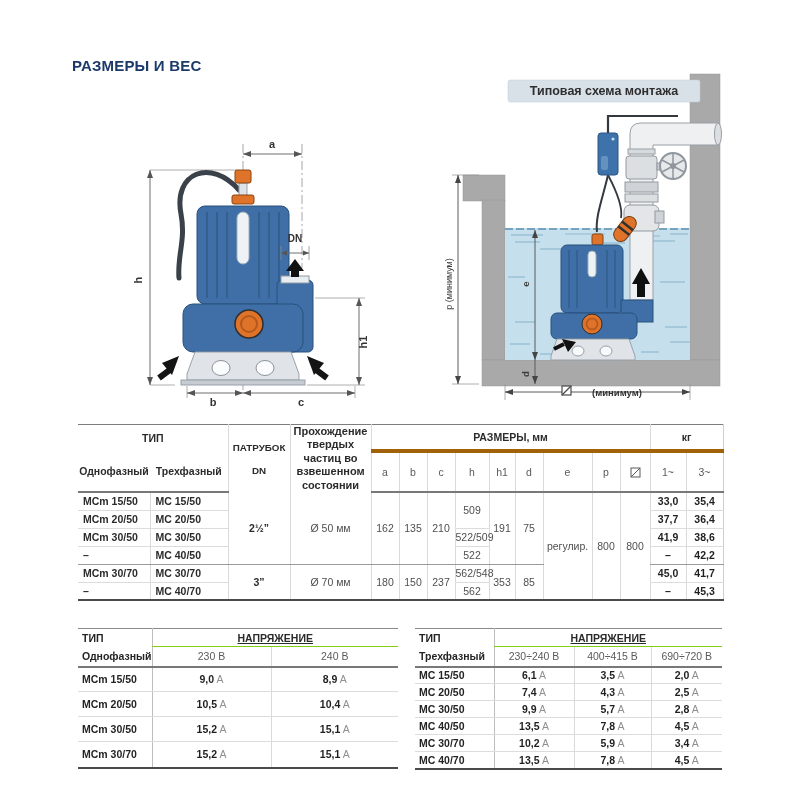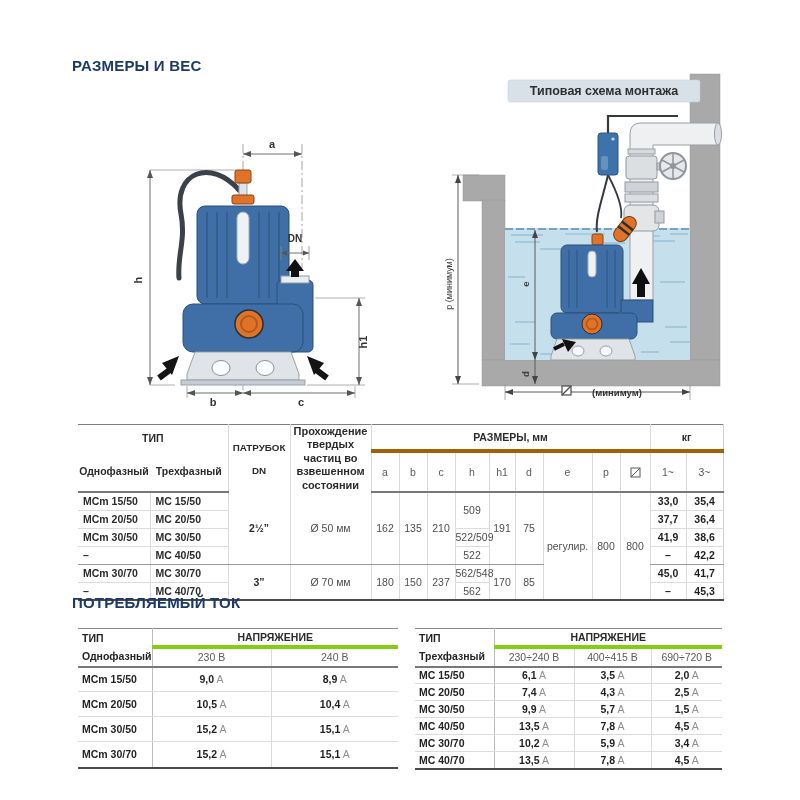--- a/index.html
+++ b/index.html
@@ -36,21 +36,21 @@
   #dims .patrubok .l1{margin-bottom:12px;}
 
   
   .ctable{border-top:1px solid #8a8a8a;border-bottom:2px solid #4a4a4a;}
   .ctable th,.ctable td{border-left:1px solid #dadada;}
   .ctable .nlb{border-left:none;}
   .ctable .tcol{border-left:1px solid #bdbdbd;}
   .ctable .glab{font-weight:bold;text-align:left;padding-left:4px;color:#242424;}
   .ctable .volt{color:#5a5a5a;border-bottom:2px solid #787878;}
   .ctable .phase{border-bottom:2px solid #787878;}
-  .ctable .nap{font-weight:bold;border-bottom:4px solid #84cc16;}
+  .ctable .nap{font-weight:bold;border-bottom:1px solid #84cc16;text-decoration:underline;}
   .ctable td{border-bottom:1px solid #dcdcdc;}
   .ctable tr.last td{border-bottom:none;}
   .ctable .amp{font-weight:bold;color:#1f1f1f;}
   .ctable .unit{font-weight:normal;color:#8f8f8f;}
   #st{left:78px;top:628px;width:320px;}
   #tt{left:415px;top:628px;width:307px;}
 </style>
 </head>
 <body>
 
@@ -334,36 +334,35 @@
     </tr>
     <tr style="height:18px">
       <td class="typeCell nlb">MCm 30/70</td>
       <td class="typeCell">MC 30/70</td>
       <td rowspan="2" class="dnCell">3”</td>
       <td rowspan="2" class="num">Ø 70 мм</td>
       <td rowspan="2" class="num">180</td>
       <td rowspan="2" class="num">150</td>
       <td rowspan="2" class="num">237</td>
       <td class="num">562/548</td>
-      <td rowspan="2" class="num">170</td>
+      <td rowspan="2" class="num">353</td>
       <td rowspan="2" class="num">85</td>
       <td class="kgv">45,0</td>
       <td class="kgv">41,7</td>
     </tr>
     <tr style="height:18px" class="last">
       <td class="typeCell nlb">–</td>
       <td class="typeCell">MC 40/70</td>
       <td class="num">562</td>
       <td class="kgv">–</td>
       <td class="kgv">45,3</td>
     </tr>
   </tbody>
     </table>
 
-  <h2 class="sec-title" id="title-current">ПОТРЕБЛЯЕМЫЙ ТОК</h2>
 
   <table id="st" class="ctable">
     <colgroup>
         <col style="width:74px">
         <col style="width:119px">
         <col style="width:127px">
       </colgroup>
     <tbody>
         <tr style="height:18px">
       <th class="glab nlb">ТИП</th>
@@ -424,21 +423,21 @@
     <tr style="height:17px">
       <td class="glab nlb">MC 20/50</td>
       <td class="tcol"><span class="amp">7,4</span> <span class="unit">A</span></td>
       <td><span class="amp">4,3</span> <span class="unit">A</span></td>
       <td><span class="amp">2,5</span> <span class="unit">A</span></td>
     </tr>
     <tr style="height:17px">
       <td class="glab nlb">MC 30/50</td>
       <td class="tcol"><span class="amp">9,9</span> <span class="unit">A</span></td>
       <td><span class="amp">5,7</span> <span class="unit">A</span></td>
-      <td><span class="amp">1,5</span> <span class="unit">A</span></td>
+      <td><span class="amp">2,8</span> <span class="unit">A</span></td>
     </tr>
     <tr style="height:17px">
       <td class="glab nlb">MC 40/50</td>
       <td class="tcol"><span class="amp">13,5</span> <span class="unit">A</span></td>
       <td><span class="amp">7,8</span> <span class="unit">A</span></td>
       <td><span class="amp">4,5</span> <span class="unit">A</span></td>
     </tr>
     <tr style="height:17px">
       <td class="glab nlb">MC 30/70</td>
       <td class="tcol"><span class="amp">10,2</span> <span class="unit">A</span></td>

